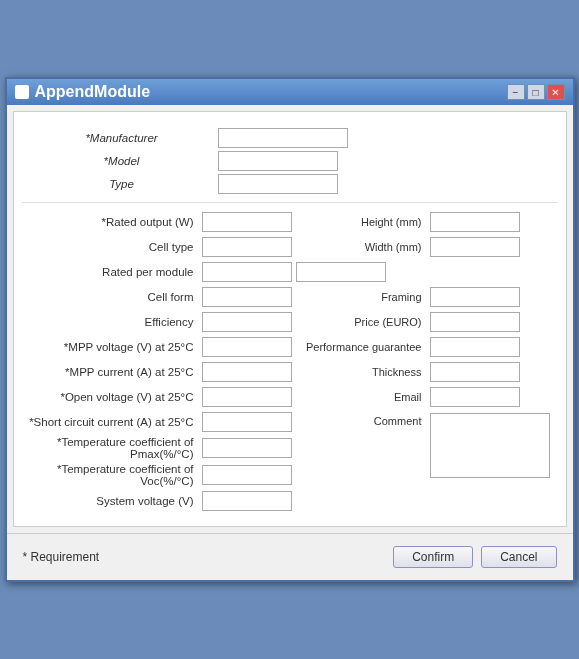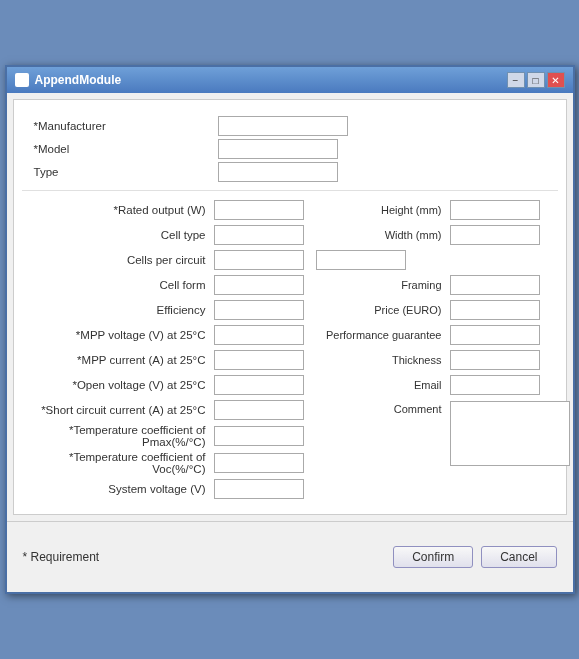--- a/index.html
+++ b/index.html
@@ -33,21 +33,21 @@
       align-items: center;
       gap: 6px;
     }
     .title-icon {
       width: 14px;
       height: 14px;
       background: #fff;
       border-radius: 2px;
     }
     .title-text {
-      font-size: 12px;
+      font-size: 16px;
       font-weight: bold;
     }
     .title-buttons {
       display: flex;
       gap: 2px;
     }
     .title-btn {
       width: 18px;
       height: 16px;
       background: #d0d8e8;
@@ -64,22 +64,22 @@
       color: white;
     }
     .content {
       background: white;
       margin: 6px;
       padding: 10px 0;
       border: 1px solid #ccc;
     }
     .form-area {
       display: flex;
-      gap: 12px;
-      padding: 4px 16px;
+      gap: 4px;
+      padding: 4px 4px;
     }
     .left-col {
       flex: 1;
       display: flex;
       flex-direction: column;
       gap: 3px;
     }
     .right-col {
       flex: 1;
       display: flex;
@@ -151,36 +151,37 @@
       flex-direction: column;
       gap: 3px;
       align-items: flex-start;
     }
     .top-row {
       display: flex;
       align-items: center;
       gap: 4px;
     }
     .top-label {
-      text-align: left;
+      text-align: center;
       width: 180px;
       font-size: 11.5px;
       color: #333;
       padding-right: 4px;
+      font-style: italic;
     }
     .divider {
       border: none;
       border-top: 1px solid #e0e0e0;
       margin: 4px 8px;
     }
     .bottom-bar {
       display: flex;
       align-items: center;
       justify-content: space-between;
-      padding: 24px 16px;
+      padding: 12px 16px;
       background: #f0f0f0;
       border-top: 1px solid #ccc;
     }
     .requirement-text {
       font-size: 12px;
       color: #333;
     }
     .btn-group {
       display: flex;
       gap: 8px;
@@ -237,21 +238,21 @@
       <div class="left-col">
         <div class="field-row">
           <span class="field-label">*Rated output (W)</span>
           <input class="field-input" type="text" style="">
         </div>
         <div class="field-row">
           <span class="field-label">Cell type</span>
           <input class="field-input" type="text" style="">
         </div>
         <div class="field-row">
-          <span class="field-label">Cells per circuit</span>
+          <span class="field-label">Rated per module</span>
           <input class="field-input" type="text" style="">
         </div>
         <div class="field-row">
           <span class="field-label">Cell form</span>
           <input class="field-input" type="text" style="">
         </div>
         <div class="field-row">
           <span class="field-label">Efficiency</span>
           <input class="field-input" type="text" style="">
         </div>

